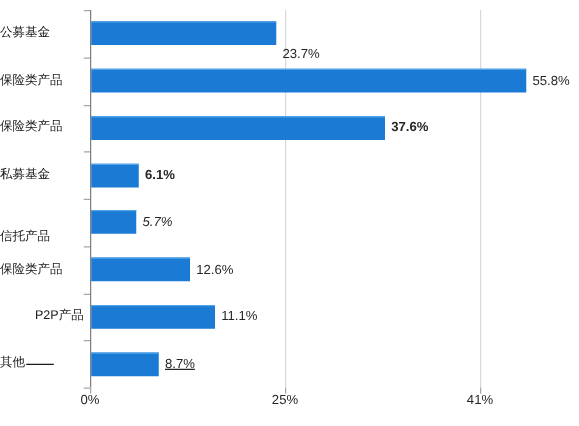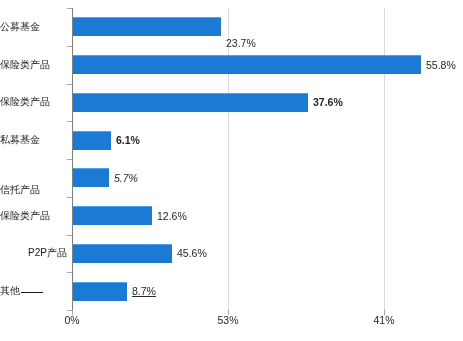--- a/index.html
+++ b/index.html
@@ -146,22 +146,22 @@
       <div class="cat-label-wrap" style="top: 247px; padding-right: 6px; width: 60px; margin-left: 28px;">P2P产品</div>
       <div class="cat-label-wrap" style="top: 285px; padding-right: 0px; width: 66px;"><span>其他</span><span class="blank-line"></span></div>
     </div>
   <div id="vallabels">
       <div class="val-label" style="left: 226px; top: 21px; margin-top: 16px;">23.7%</div>
       <div class="val-label" style="left: 426px; top: 59px;">55.8%</div>
       <div class="val-label" style="left: 313px; top: 96px; font-weight: bold;">37.6%</div>
       <div class="val-label" style="left: 116px; top: 134px; font-weight: bold;">6.1%</div>
       <div class="val-label" style="left: 114px; top: 172px; font-style: italic;">5.7%</div>
       <div class="val-label" style="left: 157px; top: 210px;">12.6%</div>
-      <div class="val-label" style="left: 177px; top: 247px;">45.6%</div>
+      <div class="val-label" style="left: 177px; top: 247px;">11.1%</div>
       <div class="val-label" style="left: 132px; top: 285px; text-decoration: underline;">8.7%</div>
     </div>
   <div id="xticklabels">
       <div class="xtick-label" style="left: 72px;">0%</div>
-      <div class="xtick-label" style="left: 228px;">53%</div>
+      <div class="xtick-label" style="left: 228px;">25%</div>
       <div class="xtick-label" style="left: 384px;">41%</div>
     </div>
 
 </div>
 
 </body></html>

